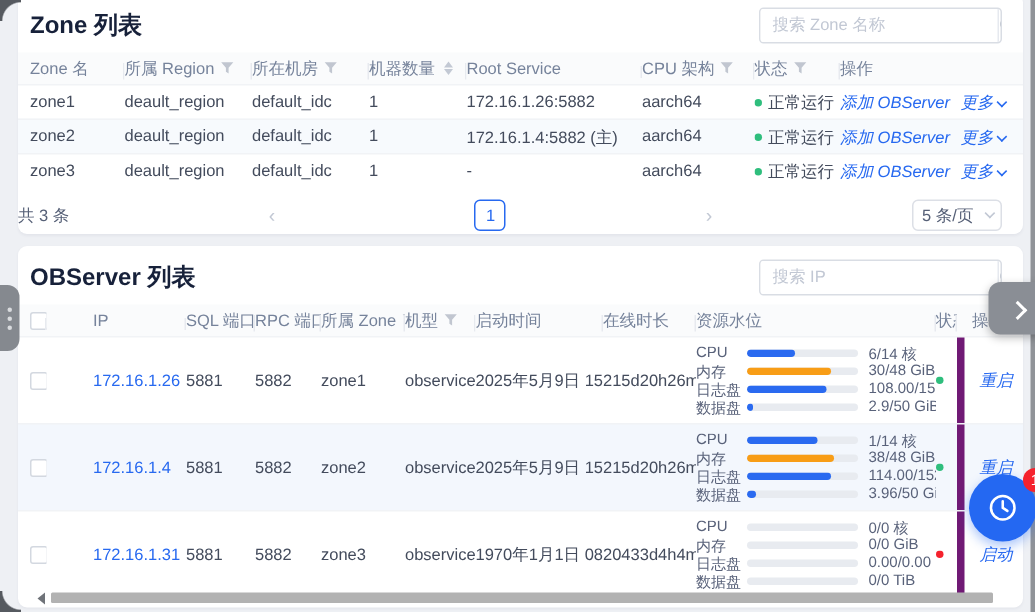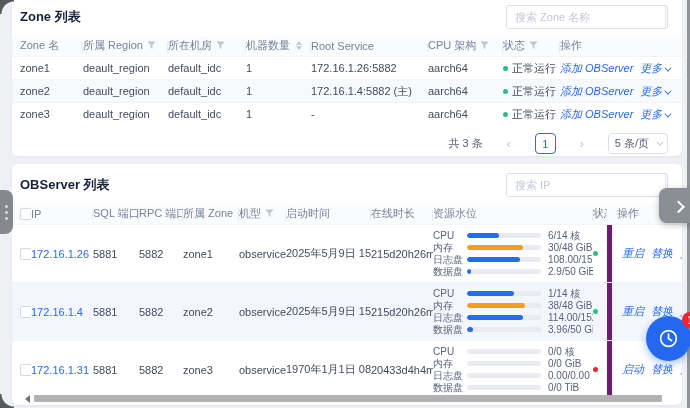--- a/index.html
+++ b/index.html
@@ -13,21 +13,21 @@
   .corner { position:absolute; width:14px; height:14px; z-index:59; }
   .corner.tl { left:0; top:0; background:radial-gradient(circle at 14px 14px, transparent 12px, #565a60 13px);}
   .corner.bl { left:0; bottom:0; background:radial-gradient(circle at 14px 0px, transparent 12px, #565a60 13px);}
 
   .card { position:absolute; left:12px; width:670px; background:#fff; border-radius:6px;
           box-shadow:0 1px 2px rgba(30,40,70,.05); }
   #zone-card { top:-4px; height:160px; }
   #observer-card { top:164px; height:241px; }
 
   .card-head { display:flex; align-items:center; justify-content:space-between; padding:9px 14px 6px 8px; }
-  .card-title { font-size:13px; font-weight:bold; color:#17213a; }
+  .card-title { font-size:16px; font-weight:bold; color:#17213a; }
   .searchbox { display:flex; align-items:stretch; width:162px; height:24px; border:1px solid #d9dde4; border-radius:3px; background:#fff; overflow:hidden;}
   .searchbox input { flex:1; border:none; outline:none; padding:0 8px; font-size:11px; color:#3d4454; font-family:inherit;}
   .searchbox input::placeholder { color:#c2c8d4; }
   .search-suffix { width:26px; display:flex; align-items:center; justify-content:center; border-left:1px solid #e6e9ef; color:#8a93a6;}
 
   
   .thead { display:flex; align-items:center; height:21px; background:#fafbfc; font-size:11px; color:#76839b; position:relative;}
   .trow { display:flex; align-items:center; font-size:11px; color:#434b5c; border-top:1px solid #f1f3f6;}
   .cell { position:relative; display:flex; align-items:center; gap:4px; padding-right:4px; overflow:hidden; white-space:nowrap;}
   .thead .cell::after { content:""; position:absolute; right:0; top:4px; height:13px; width:1px; background:#e7eaef;}
@@ -42,28 +42,28 @@
   .dot { width:5px; height:5px; border-radius:50%; flex:0 0 auto; }
   .link { color:#2769f0; cursor:pointer; text-decoration:none; }
   .chev { display:inline-block; width:5px; height:5px; border-right:1.4px solid #2769f0; border-bottom:1.4px solid #2769f0; transform:rotate(45deg) translateY(-2px); margin-left:2px;}
 
   .funnel { width:9px; height:9px; flex:0 0 auto; opacity:.75;}
   .sorter { display:inline-flex; flex-direction:column; gap:1px; margin-left:2px;}
   .sorter i { width:0; height:0; border-left:3.5px solid transparent; border-right:3.5px solid transparent; display:block;}
   .sorter .up { border-bottom:4px solid #c3c9d4; }
   .sorter .dn { border-top:4px solid #c3c9d4; }
 
-  .pagination { display:flex; align-items:center; justify-content:flex-end; gap:19px; padding:8px 14px 0 0; font-size:11px; color:#566077;}
+  .pagination { display:flex; align-items:center; justify-content:space-between; gap:19px; padding:8px 14px 0 0; font-size:11px; color:#566077;}
   .pg-arrow { color:#c2c8d4; font-size:13px; width:14px; text-align:center; cursor:pointer;}
   .pg-num { width:21px; height:21px; border:1px solid #2769f0; border-radius:4px; color:#2769f0; display:flex; align-items:center; justify-content:center; cursor:pointer;}
   .pg-size { height:21px; border:1px solid #dcdfe6; border-radius:4px; padding:0 6px; display:flex; align-items:center; gap:5px; color:#566077; cursor:pointer;}
   .pg-size .chev { border-color:#c2c8d4; }
 
   
-  .oc0{width:19px; padding-left:8px;} .oc1{width:62px;} .oc2{width:46px;} .oc3{width:44px;}
+  .oc0{width:19px; padding-left:8px;} .oc1{width:62px;margin-left:31px;} .oc2{width:46px;} .oc3{width:44px;}
   .oc4{width:56px;} .oc5{width:47px;} .oc6{width:85px;} .oc7{width:62px;}
   .oc8{width:160px;} .oc9{width:14px; padding-right:0;} .oc10{flex:1; border-left:5px solid #701a75; align-self:stretch; padding-left:10px;}
   .thead .oc10 { border-left:none; }
   .ob-row { height:58px; }
   .ob-row.alt { background:#f3f7fd; }
   .checkbox { width:12px; height:12px; border:1px solid #d3d8e0; border-radius:2px; background:#fff; flex:0 0 auto;}
 
   .res-cell { flex-direction:column; align-items:flex-start !important; justify-content:center; gap:2px !important;}
   .res-line { display:flex; align-items:center; font-size:10px; color:#59627a; height:10px; }
   .res-label { width:34px; }

